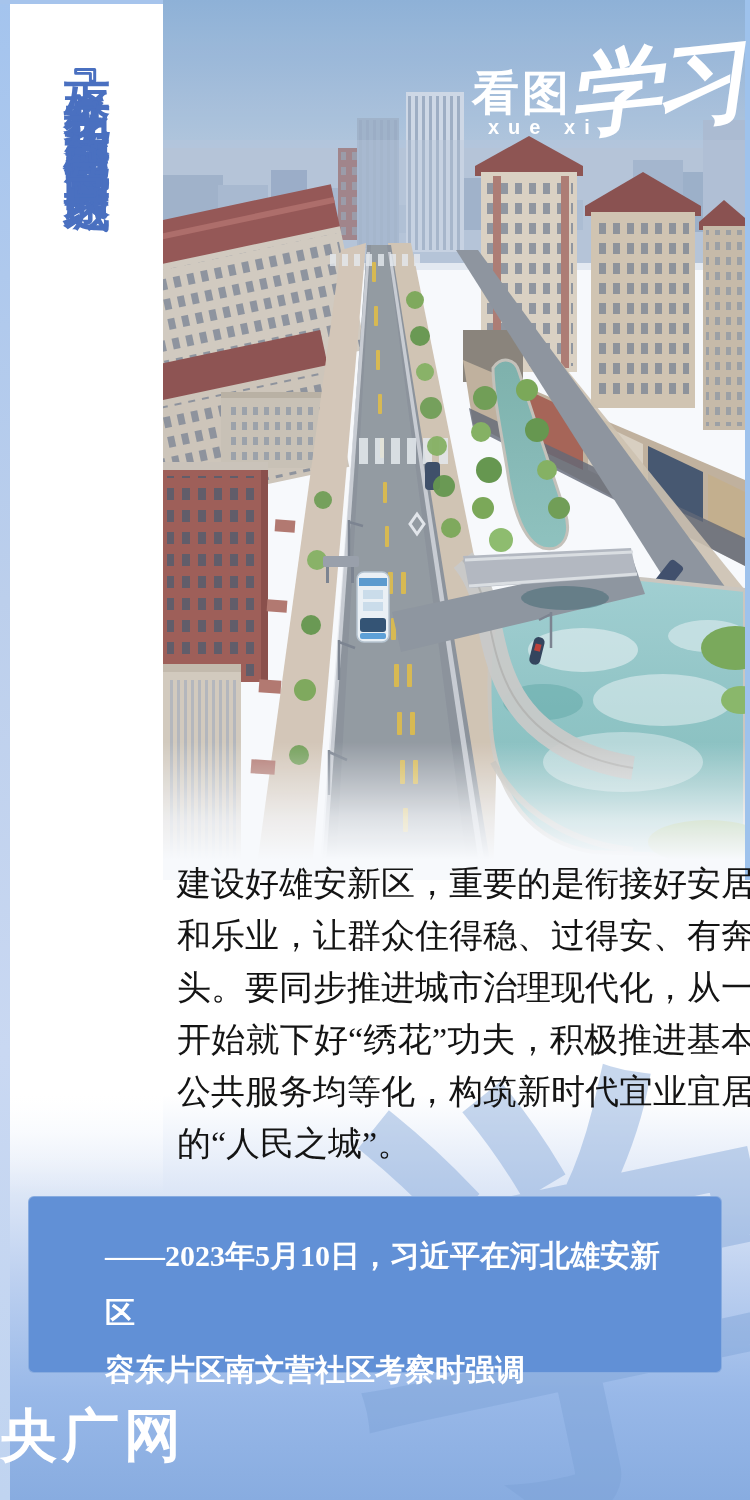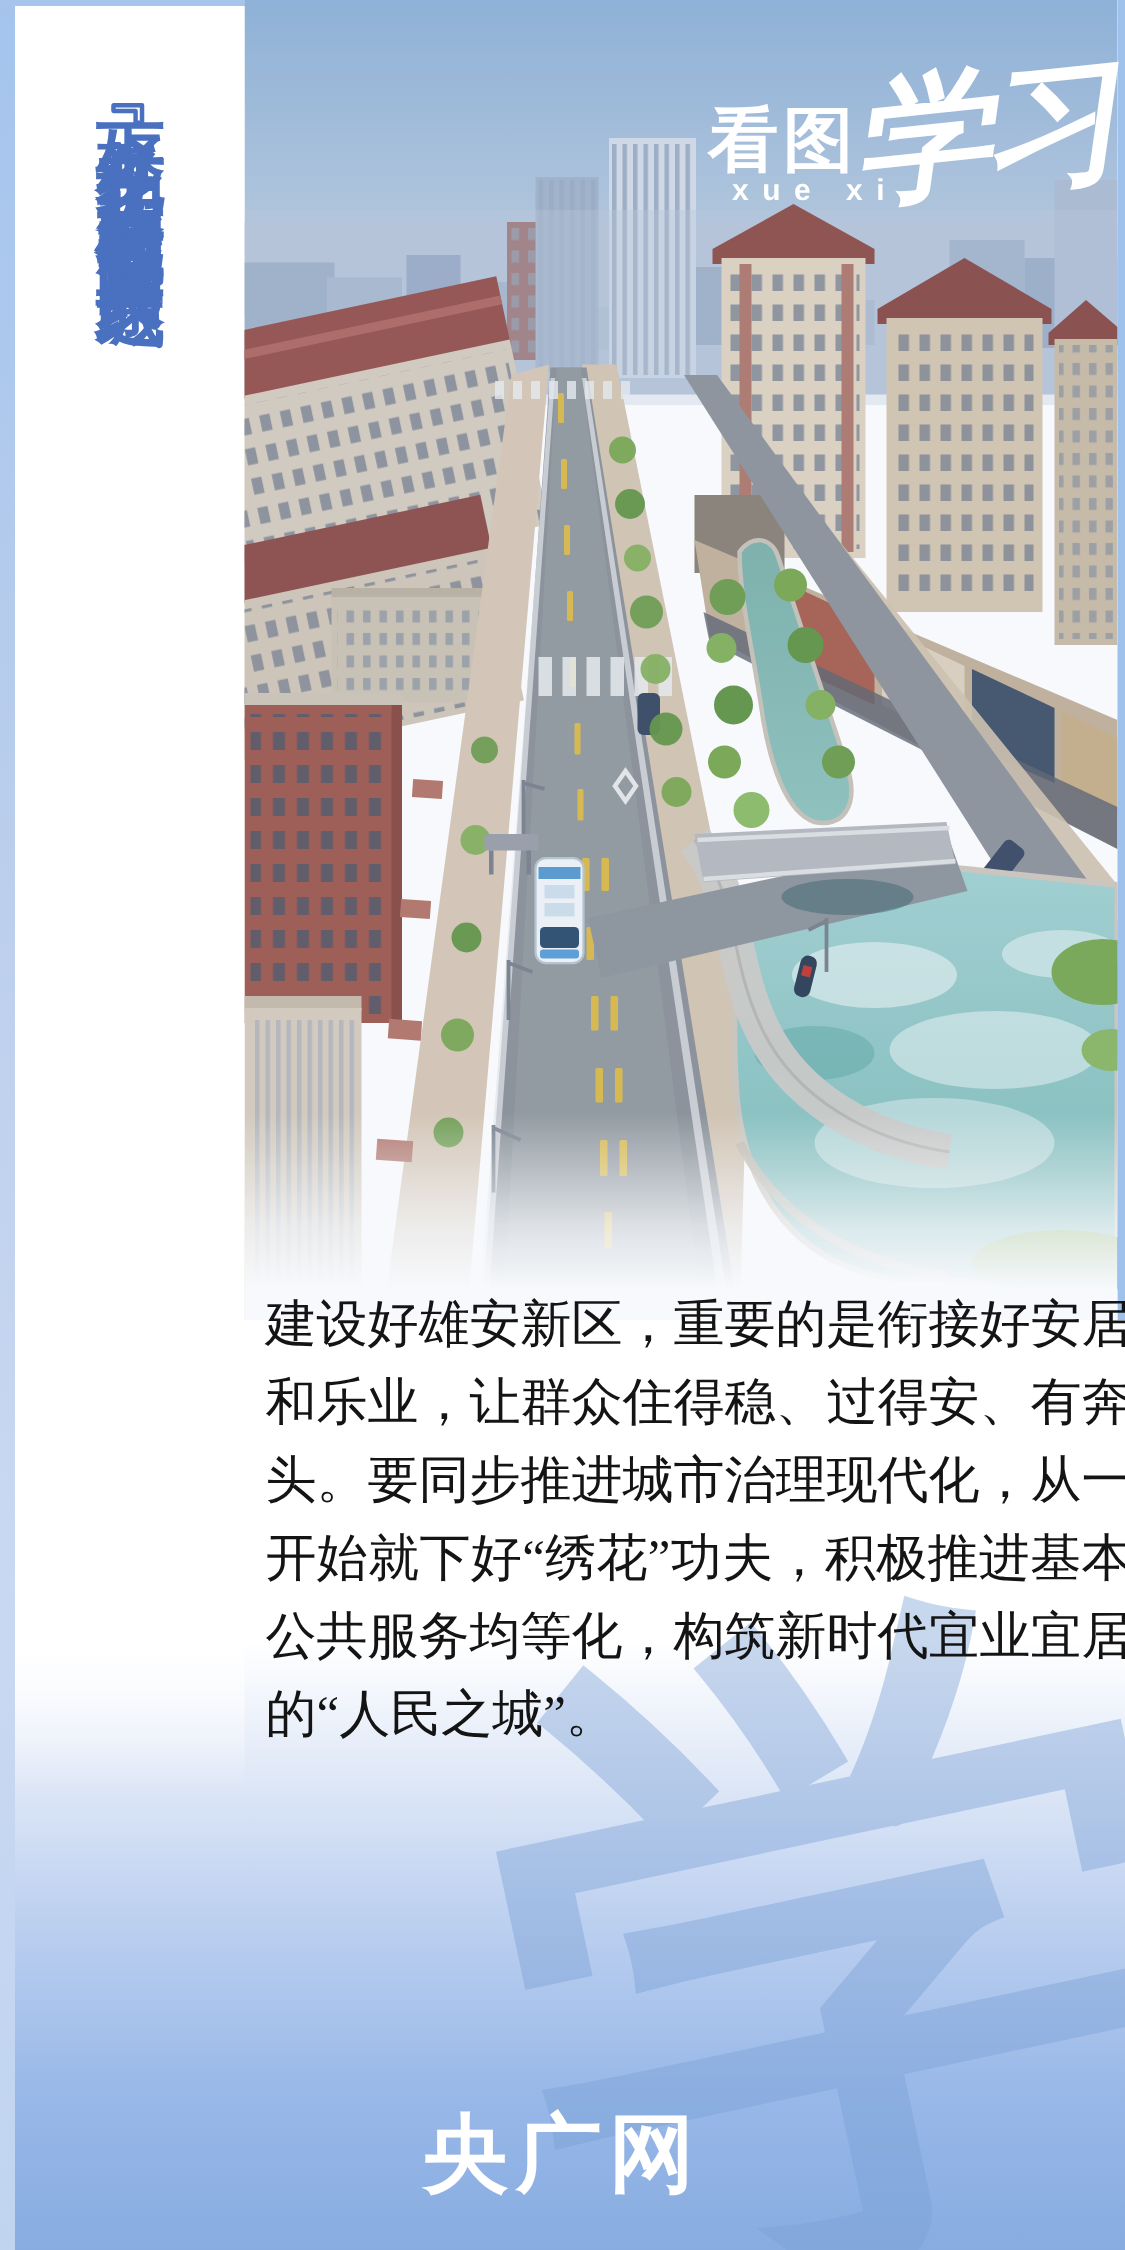--- a/index.html
+++ b/index.html
@@ -41,21 +41,21 @@
     font-size:460px;line-height:1;font-weight:700;color:#7ba1d6;opacity:.42;
     transform:rotate(-12deg);pointer-events:none;}
   .attribution{
     position:absolute;left:28px;top:1196px;width:694px;height:177px;z-index:3;
     background:#6190d6;border:1px solid rgba(255,255,255,.25);border-radius:6px;
     box-sizing:border-box;padding:30px 40px 0 76px;
     color:#ffffff;font-family:"Liberation Serif","DejaVu Serif",serif;
     font-weight:700;font-size:30px;line-height:57px;
   }
   .footer-brand{
-    position:absolute;left:0;right:0;top:1398px;z-index:3;text-align:center;
+    position:absolute;left:0;right:0;top:1398px;z-index:3;
     color:#ffffff;font-size:57px;font-weight:900;letter-spacing:5px;
     font-family:"Liberation Sans",sans-serif;
   }
 </style>
 </head>
 <body>
 
 <div class="poster">
 
   <div class="edge-left"></div>
@@ -331,16 +331,20 @@
   <div class="photo-logo">
     <span class="logo-kantu">看图</span>
     <span class="logo-pinyin">xue xi</span>
     <span class="logo-script">学习</span>
   </div>
 
   <p class="quote">建设好雄安新区，重要的是衔接好安居和乐业，让群众住得稳、过得安、有奔头。要同步推进城市治理现代化，从一开始就下好“绣花”功夫，积极推进基本公共服务均等化，构筑新时代宜业宜居的“人民之城”。</p>
 
   <div class="watermark">学</div>
 
+  <div class="attribution">
+    <div>——2023年5月10日，习近平在河北雄安新区</div>
+    <div>容东片区南文营社区考察时强调</div>
+  </div>
 
   <div class="footer-brand">央广网</div>
 
 </div>
 
 </body></html>

